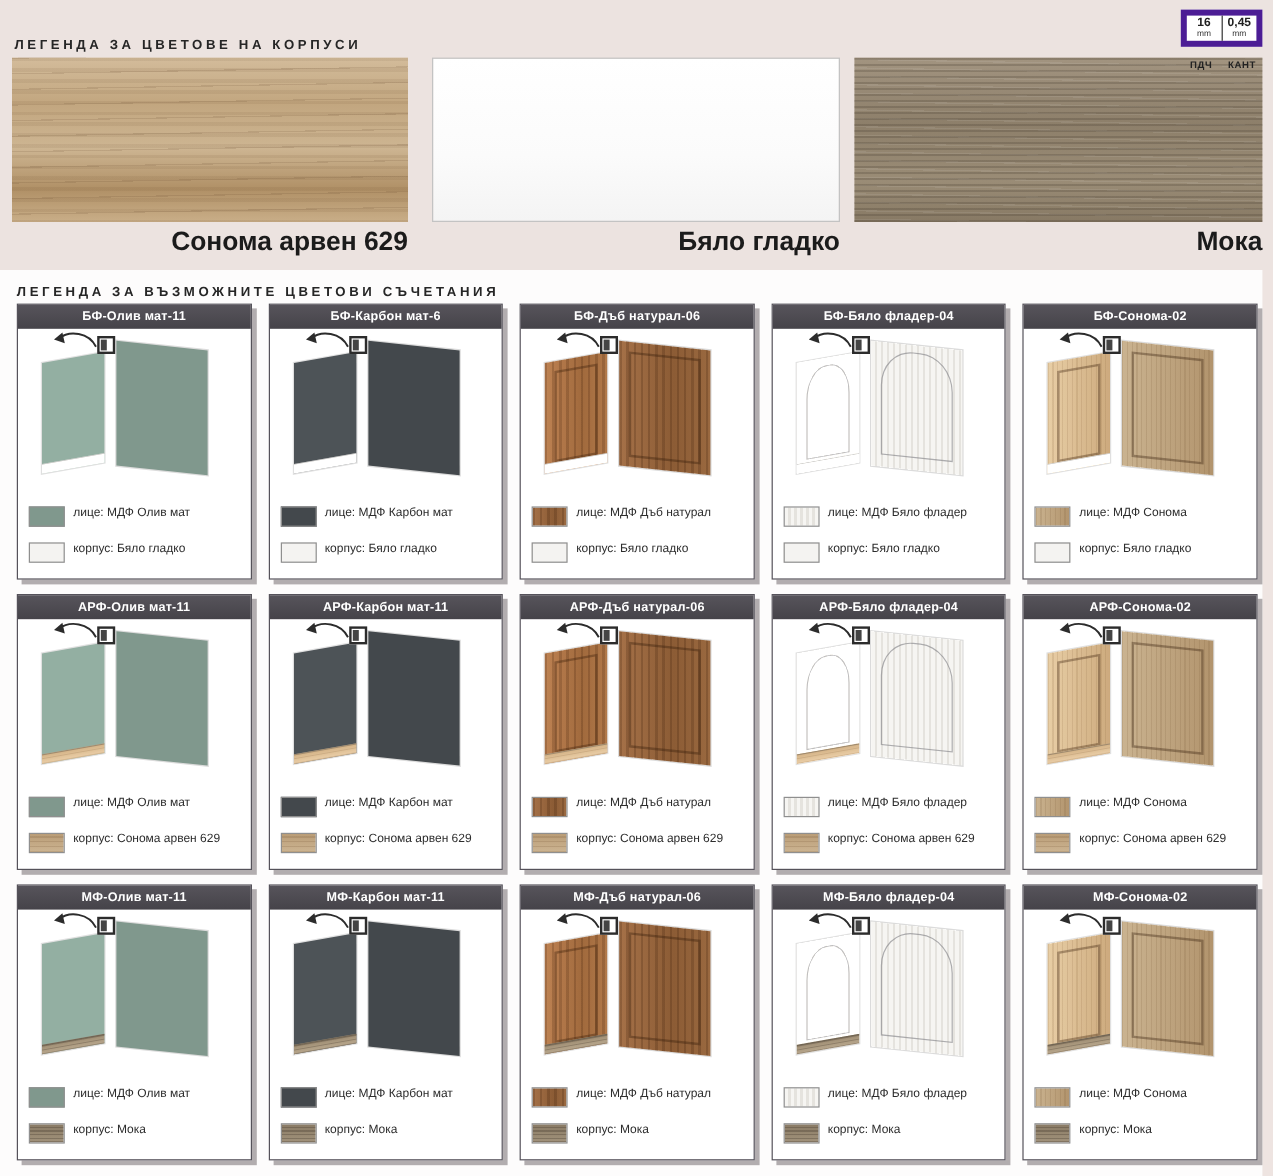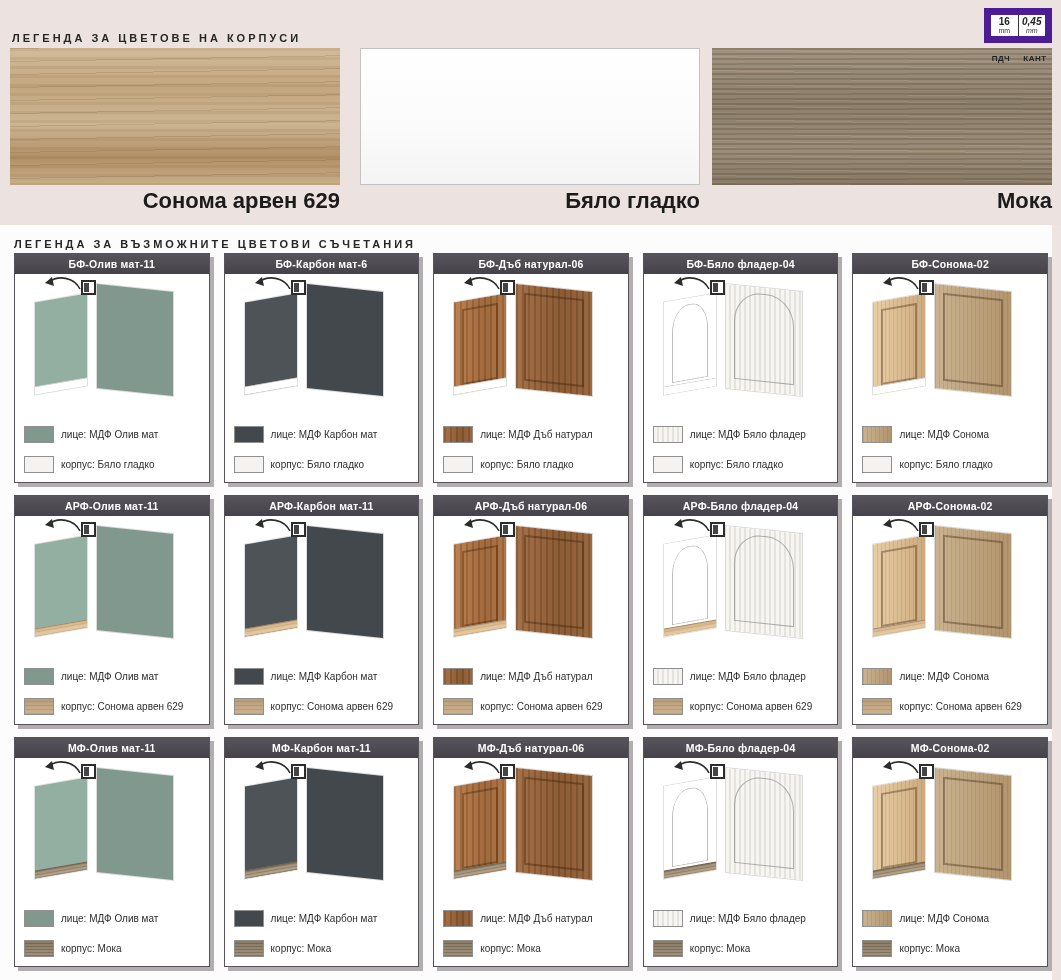--- a/index.html
+++ b/index.html
@@ -35,23 +35,23 @@
       repeating-linear-gradient(181deg, rgba(255,255,255,.08) 0 1px, rgba(0,0,0,0) 1px 7px),
       linear-gradient(180deg,#a29480 0%,#8d7f6a 40%,#9a8c76 75%,#877964 100%); }
 
   .big-label { position:absolute; top:188px; text-align:right; font-size:22px; font-weight:bold; color:#1b1b1b; }
   .lab-1 { left:10px;  width:330px; }
   .lab-2 { left:360px; width:340px; }
   .lab-3 { left:712px; width:340px; }
 
   
   .spec-box { position:absolute; top:8px; right:9px; width:68px; }
-  .spec-cells { display:flex; background:#fff; border:7px solid #4c1d95; }
+  .spec-cells { display:flex; background:#fff; border:5px solid #4c1d95; }
   .spec-cell { flex:1; text-align:center; padding:2px 1px 1px; }
-  .spec-cell + .spec-cell { border-left:1px solid #333;font-style:italic; }
+  .spec-cell + .spec-cell { border-left:1px solid #333; }
   .spec-num { display:block; font-size:10px; font-weight:bold; line-height:10px; }
   .spec-unit { display:block; font-size:7px; line-height:8px; color:#333; }
   .spec-labels { display:flex; }
   .spec-labels span { flex:1; text-align:center; font-size:8px; font-weight:bold; padding-top:11px; letter-spacing:0.5px; }
 
   
   .grid { position:absolute; top:253px; left:14px; width:1034px;
           display:grid; grid-template-columns:repeat(5,1fr); column-gap:14px; row-gap:12px; }
 
   .card { background:#fff; border:1px solid #55525a; height:230px;
@@ -92,21 +92,21 @@
 
   
   .texh-white     { background:#f4f3f1; }
   .texh-sonoma629 { background:
       repeating-linear-gradient(0deg, rgba(120,88,55,.20) 0 1px, rgba(0,0,0,0) 1px 4px),
       linear-gradient(0deg,#ccb492,#ba9d77); }
   .texh-moka      { background:
       repeating-linear-gradient(0deg, rgba(55,45,35,.28) 0 1px, rgba(0,0,0,0) 1px 3px),
       linear-gradient(0deg,#a1927b,#8a7b65); }
 
-  .sw-row { display:flex; align-items:center; gap:7px; padding:0 9px; height:24px; margin-bottom:6px; }
+  .sw-row { display:flex; align-items:flex-start; gap:7px; padding:0 9px; height:24px; margin-bottom:6px; }
   .sw { width:30px; height:17px; border:1px solid #8f8f8f; flex:0 0 auto; }
   .sw-label { font-size:10px; color:#2d2d2d; white-space:nowrap; }
 </style>
 </head>
 <body>
 
 <div class="top-band"></div>
 <div class="right-strip"></div>
 
 <div class="sec-title title-1">ЛЕГЕНДА ЗА ЦВЕТОВЕ НА КОРПУСИ</div>

